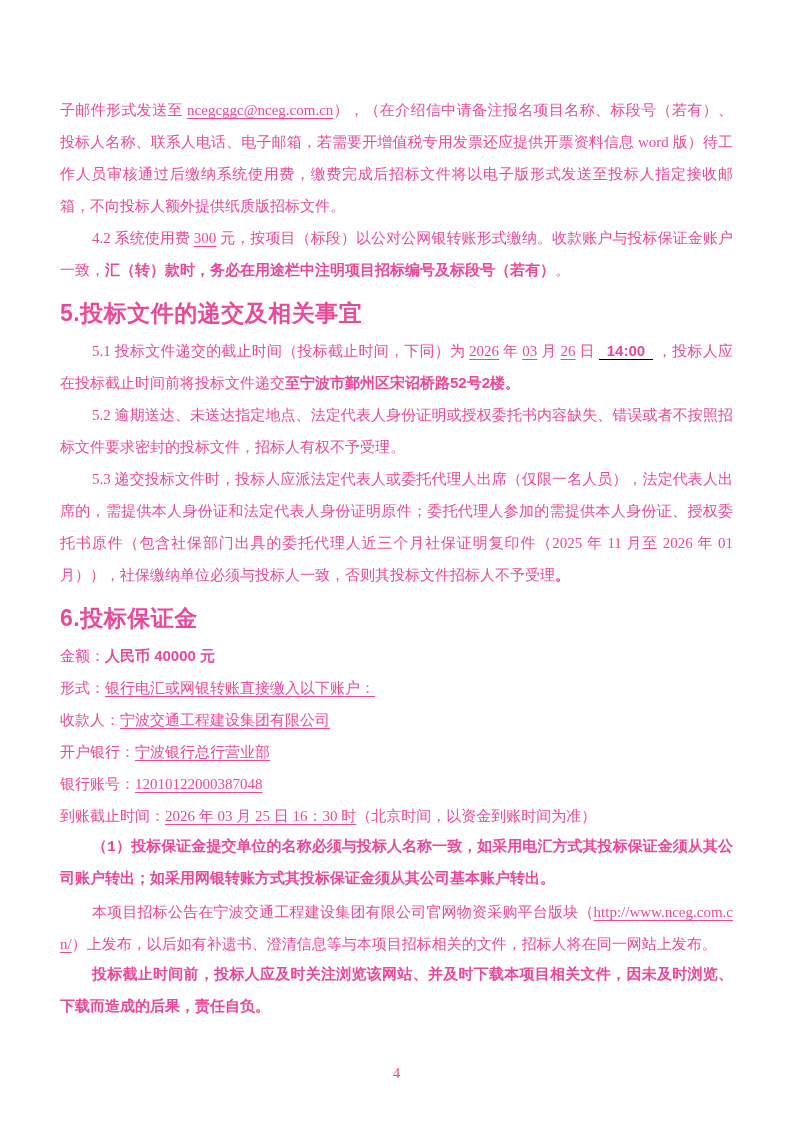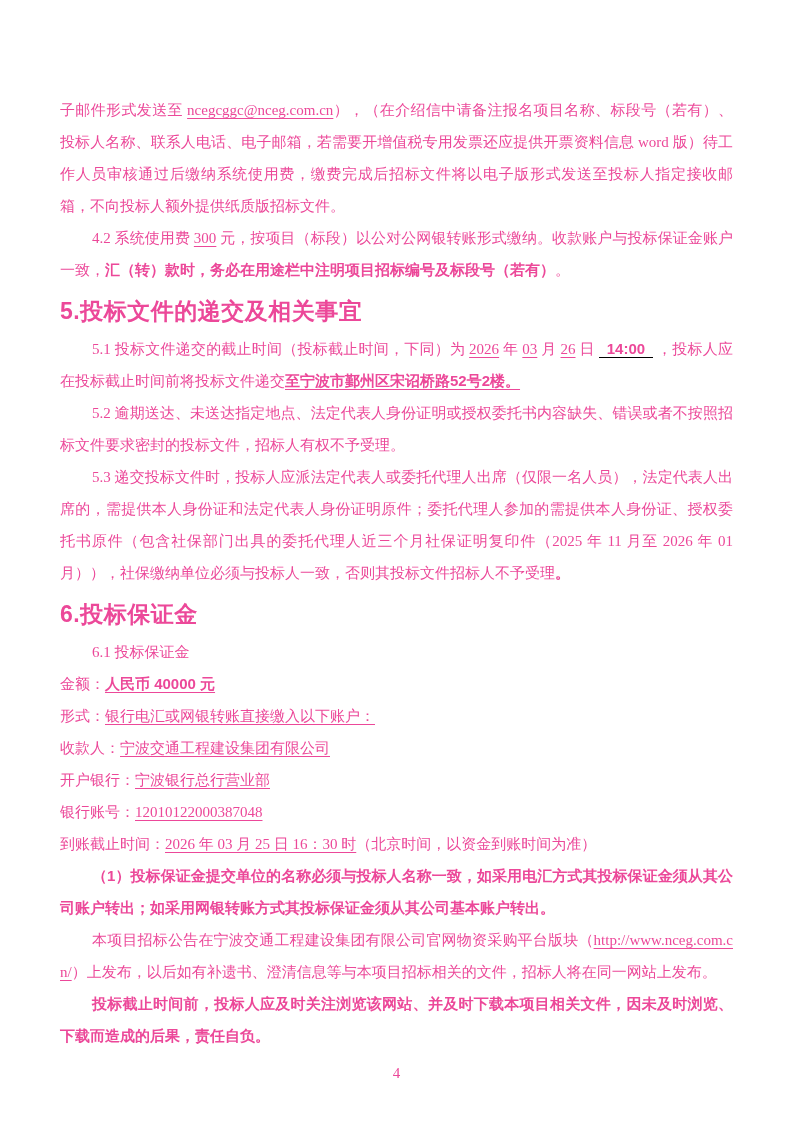--- a/index.html
+++ b/index.html
@@ -20,28 +20,27 @@
     font-size: 15px;
     line-height: 32px;
     text-align: justify;
     word-break: break-all;
   }
   .ind { text-indent: 32px; }
   .mt6  { margin-top: 6px; }
   .mt8  { margin-top: 8px; }
   .mt10 { margin-top: 10px; }
   .b {
-    font-family: Liberation Sans, sans-serif;
+    font-family: Liberation Mono, monospace;
     font-weight: bold;
   }
   .u { text-decoration: underline; text-underline-offset: 3px; }
   .ub {
     font-family: "Liberation Sans", "DejaVu Sans", sans-serif;
     font-weight: bold;
-    text-decoration: underline;
     text-underline-offset: 3px;
   }
   .upad {
     font-family: "Liberation Sans", "DejaVu Sans", sans-serif;
     font-weight: bold;
     border-bottom: 1.5px solid #000;
     padding: 0 8px;
   }
   h2.sec-heading {
     font-family: "Liberation Sans", "DejaVu Sans", sans-serif;
@@ -79,21 +78,20 @@
   <h2 class="sec-heading">5.投标文件的递交及相关事宜</h2>
 
   <p class="para ind"><span>5.1 投标文件递交的截止时间（投标截止时间，下同）为 </span><span class="u">2026</span><span> 年 </span><span class="u">03</span><span> 月 </span><span class="u">26</span><span> 日 </span><span class="upad">14:00</span><span> ，投标人应在投标截止时间前将投标文件递交</span><span class="ub">至宁波市鄞州区宋诏桥路52号2楼。</span></p>
 
   <p class="para ind">5.2 逾期送达、未送达指定地点、法定代表人身份证明或授权委托书内容缺失、错误或者不按照招标文件要求密封的投标文件，招标人有权不予受理。</p>
 
   <p class="para ind"><span>5.3 递交投标文件时，投标人应派法定代表人或委托代理人出席（仅限一名人员），法定代表人出席的，需提供本人身份证和法定代表人身份证明原件；委托代理人参加的需提供本人身份证、授权委托书原件（包含社保部门出具的委托代理人近三个月社保证明复印件（2025 年 11 月至 2026 年 01 月）），社保缴纳单位必须与投标人一致，否则其投标文件招标人不予受理</span><span class="b">。</span></p>
 
   <h2 class="sec-heading">6.投标保证金</h2>
 
-  <p class="para ind mt6">6.1 投标保证金</p>
 
   <p class="para field mt6"><span>金额：</span><span class="ub">人民币 40000 元</span></p>
 
   <p class="para field"><span>形式：</span><span class="u">银行电汇或网银转账直接缴入以下账户：</span></p>
 
   <p class="para field"><span>收款人：</span><span class="u">宁波交通工程建设集团有限公司</span></p>
 
   <p class="para field"><span>开户银行：</span><span class="u">宁波银行总行营业部</span></p>
 
   <p class="para field"><span>银行账号：</span><span class="u">12010122000387048</span></p>

